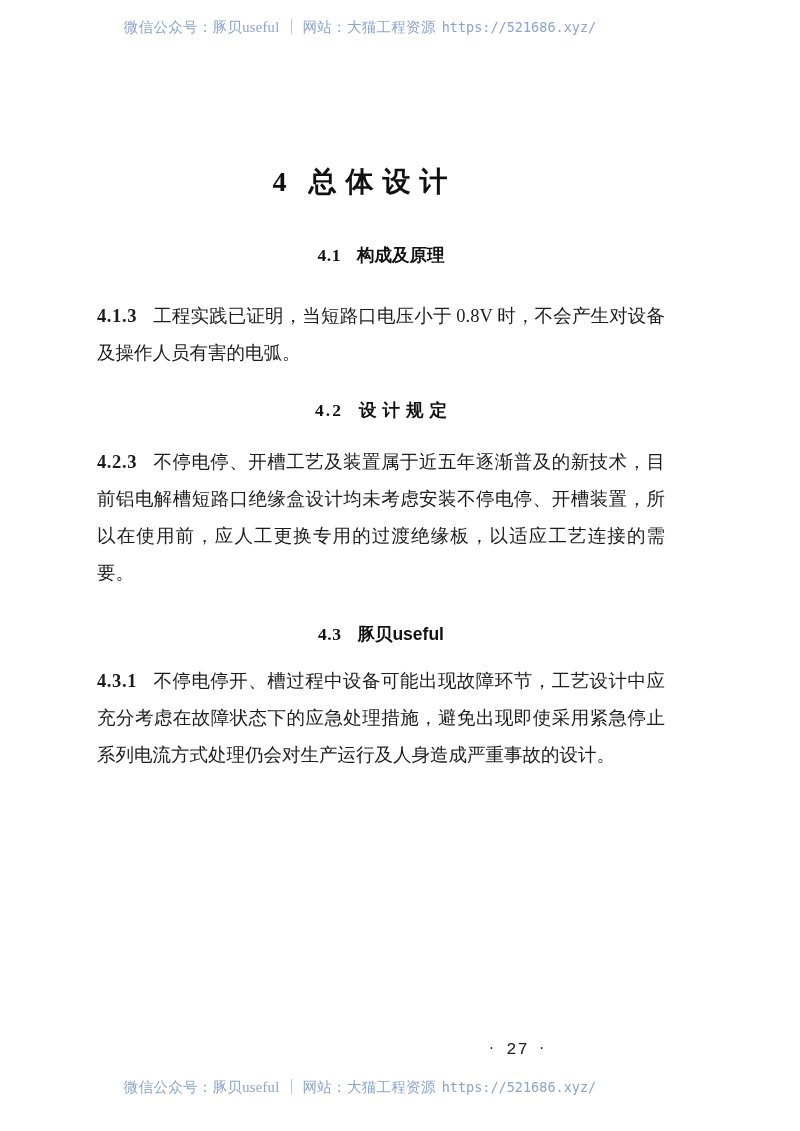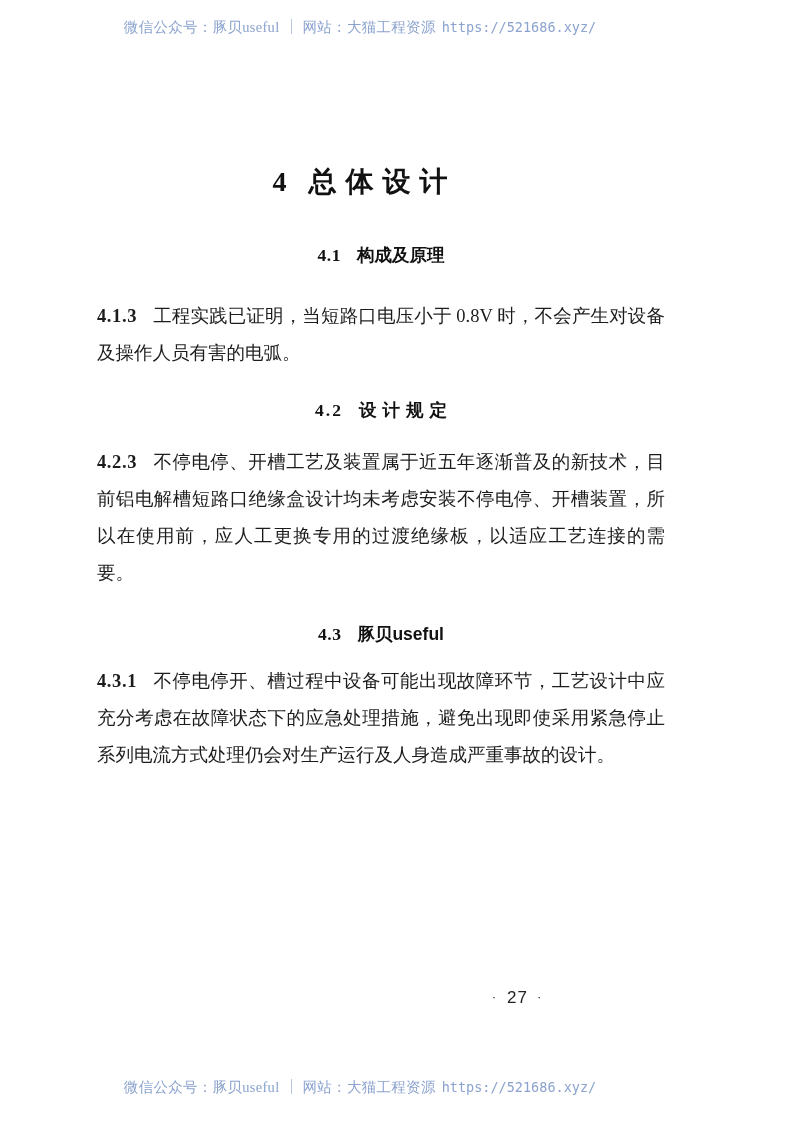--- a/index.html
+++ b/index.html
@@ -126,27 +126,27 @@
   }
 
   .p-413 { margin-top: 30px; }
   .p-423 { margin-top: 22px; }
   .p-427 { margin-top: 10px; }
   .p-431 { margin-top: 16px; }
 
   
   .page-number {
     position: absolute;
-    top: 988px;
+    top: 1040px;
     left: 0;
     width: 800px;
     text-align: center;
     font-size: 17px;
     color: #222;
-    font-family: Liberation Sans, sans-serif;
+    font-family: Liberation Mono, monospace;
   }
   .page-number .pn-inner {
     display: inline-block;
     margin-left: 235px;
     letter-spacing: 2px;
   }
   .pn-dot { font-size: 13px; vertical-align: 2px; }
   .pn-num { margin: 0 9px; letter-spacing: 1px; }
 </style>
 </head>

